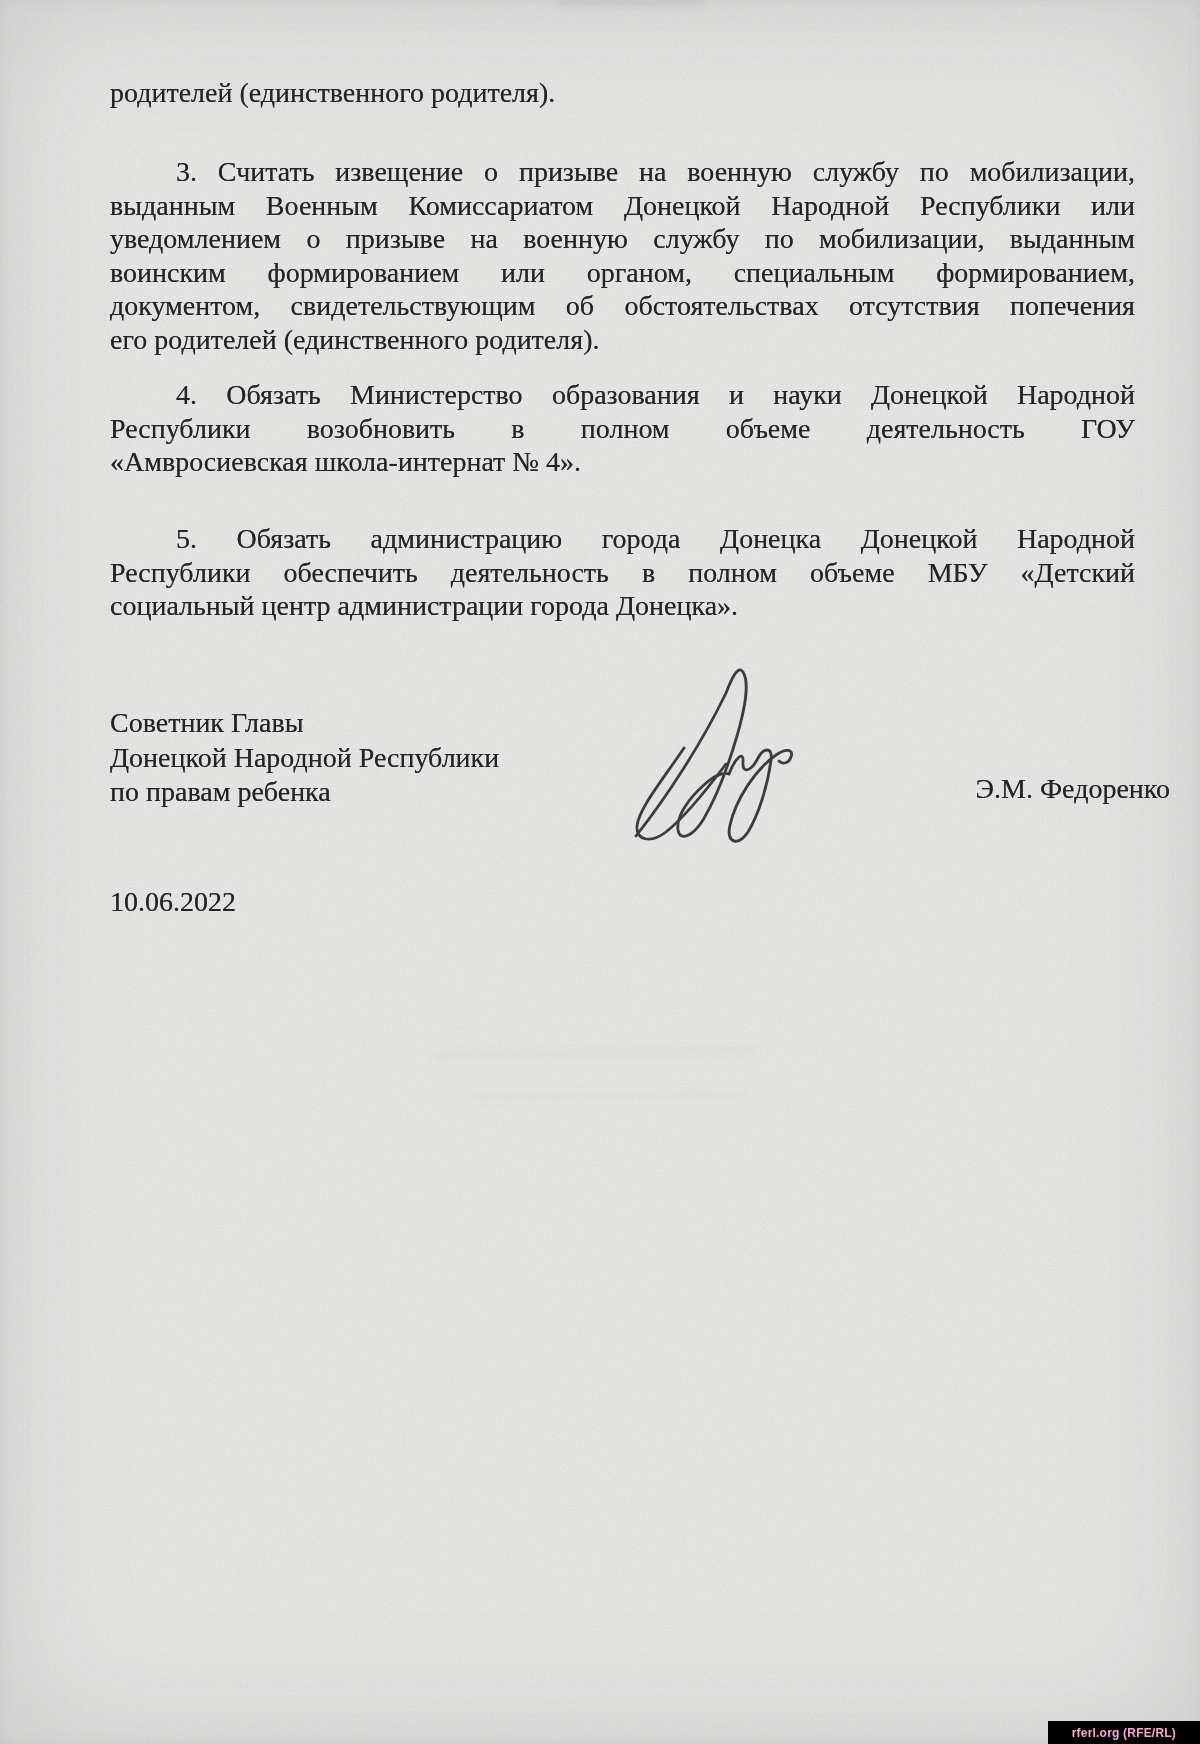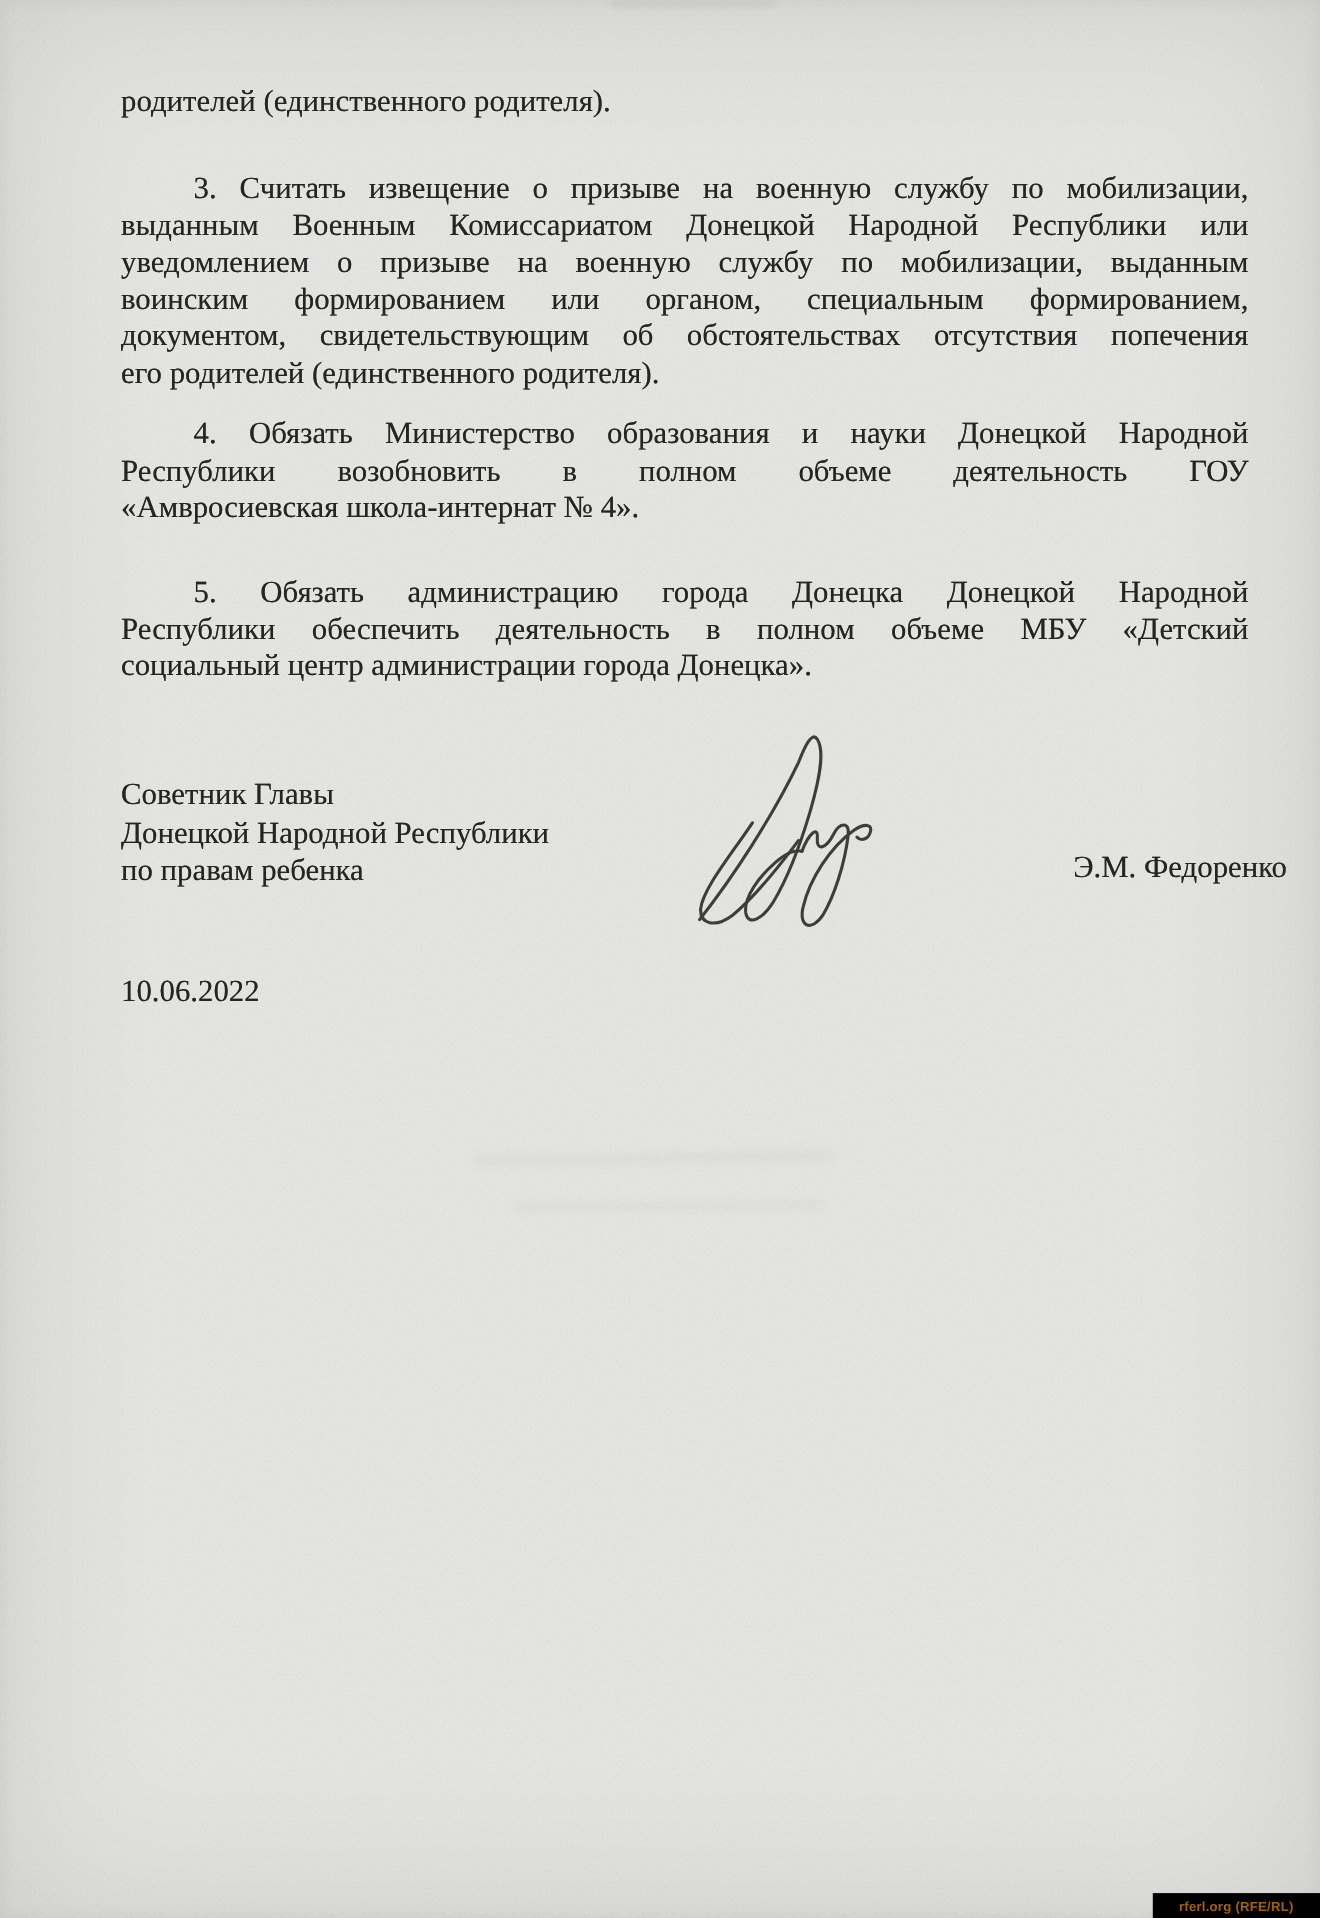--- a/index.html
+++ b/index.html
@@ -57,21 +57,21 @@
     background: rgba(110,110,110,.06);
     filter: blur(4px);
     border-radius: 6px;
   }
   .smudge.s1 { left: 430px; top: 1048px; width: 330px; height: 10px; transform: rotate(-1deg); }
   .smudge.s2 { left: 468px; top: 1092px; width: 280px; height: 8px;  transform: rotate(-0.6deg); }
   .smudge.s3 { left: 555px; top: 0;      width: 150px; height: 6px;  background: rgba(90,90,90,.10); filter: blur(3px); }
   .watermark {
     position: absolute; right: 0; bottom: 0;
     min-width: 137px; height: 23px;
-    background: #000000; color: #a16207;
+    background: #000000; color: #f9a8d4;
     font-family: "Liberation Sans", "DejaVu Sans", sans-serif;
     font-weight: bold; font-size: 12px;
     display: flex; align-items: center; justify-content: center;
     padding: 0 24px; box-sizing: border-box;
     z-index: 9; letter-spacing: .2px;
   }
   .noise {
     position: absolute; inset: 0;
     z-index: 7; pointer-events: none;
   }

